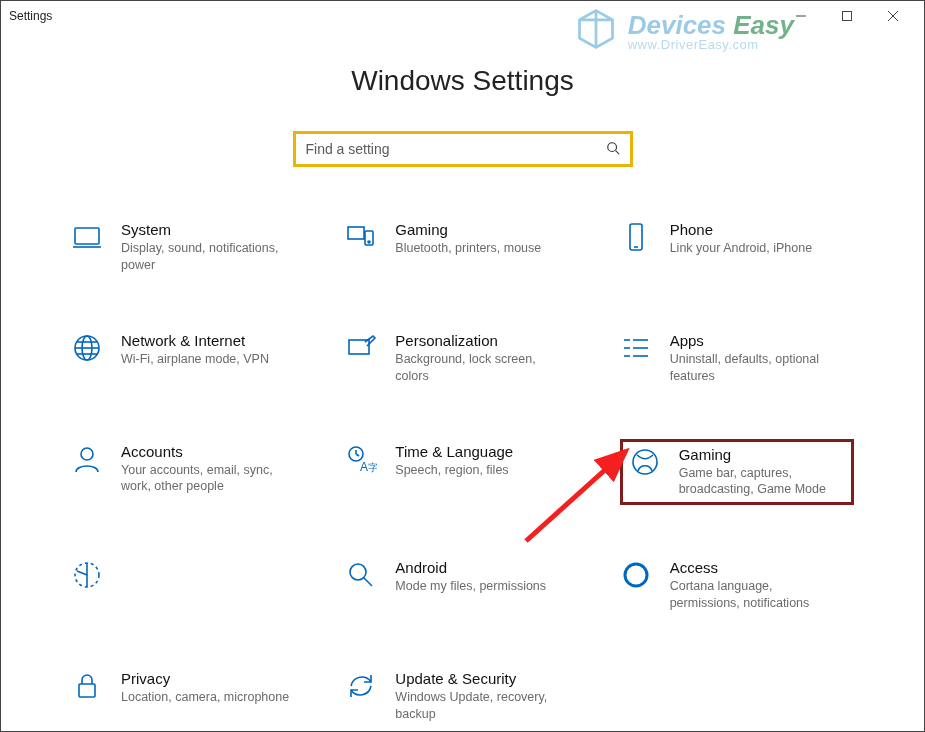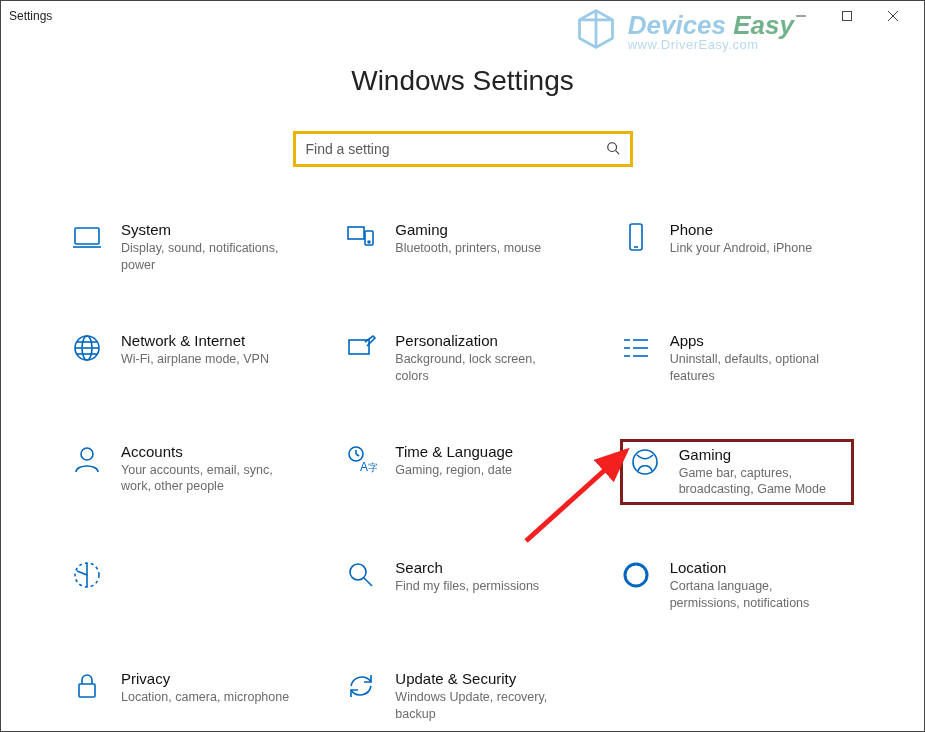--- a/index.html
+++ b/index.html
@@ -239,21 +239,21 @@
       <svg width="32" height="32" viewBox="0 0 32 32">
           <circle cx="11" cy="11" r="7"></circle>
           <line x1="11" y1="7" x2="11" y2="11"></line>
           <line x1="11" y1="11" x2="14" y2="13"></line>
           <text x="15" y="28" font-size="12" fill="#0067c0" stroke="none">A</text>
           <text x="23" y="28" font-size="10" fill="#0067c0" stroke="none">字</text>
         </svg>
     </div>
     <div class="txt">
       <div class="t-title">Time &amp; Language</div>
-      <div class="t-desc">Gaming, region, date</div>
+      <div class="t-desc">Speech, region, files</div>
     </div>
   </div>
 
   <div class="tile highlight">
     <div class="icon">
       <svg width="32" height="32" viewBox="0 0 32 32">
           <circle cx="16" cy="16" r="12"></circle>
           <path d="M8 9 C14 14 18 14 24 9"></path>
           <path d="M9 25 C11 18 21 18 23 25"></path>
         </svg>
@@ -275,33 +275,33 @@
   </div>
 
   <div class="tile">
     <div class="icon">
       <svg width="32" height="32" viewBox="0 0 32 32">
           <circle cx="13" cy="13" r="8"></circle>
           <line x1="19" y1="19" x2="27" y2="27"></line>
         </svg>
     </div>
     <div class="txt">
-      <div class="t-title">Search</div>
-      <div class="t-desc">Find my files, permissions</div>
+      <div class="t-title">Android</div>
+      <div class="t-desc">Mode my files, permissions</div>
     </div>
   </div>
 
   <div class="tile">
     <div class="icon">
       <svg width="32" height="32" viewBox="0 0 32 32">
           <circle cx="16" cy="16" r="11" stroke-width="3"></circle>
         </svg>
     </div>
     <div class="txt">
-      <div class="t-title">Location</div>
+      <div class="t-title">Access</div>
       <div class="t-desc">Cortana language, permissions, notifications</div>
     </div>
   </div>
 
   <div class="tile">
     <div class="icon">
       <svg width="32" height="32" viewBox="0 0 32 32">
           <rect x="8" y="14" width="16" height="13" rx="1"></rect>
           <path d="M11 14 V10 a5 5 0 0 1 10 0 V14"></path>
         </svg>

